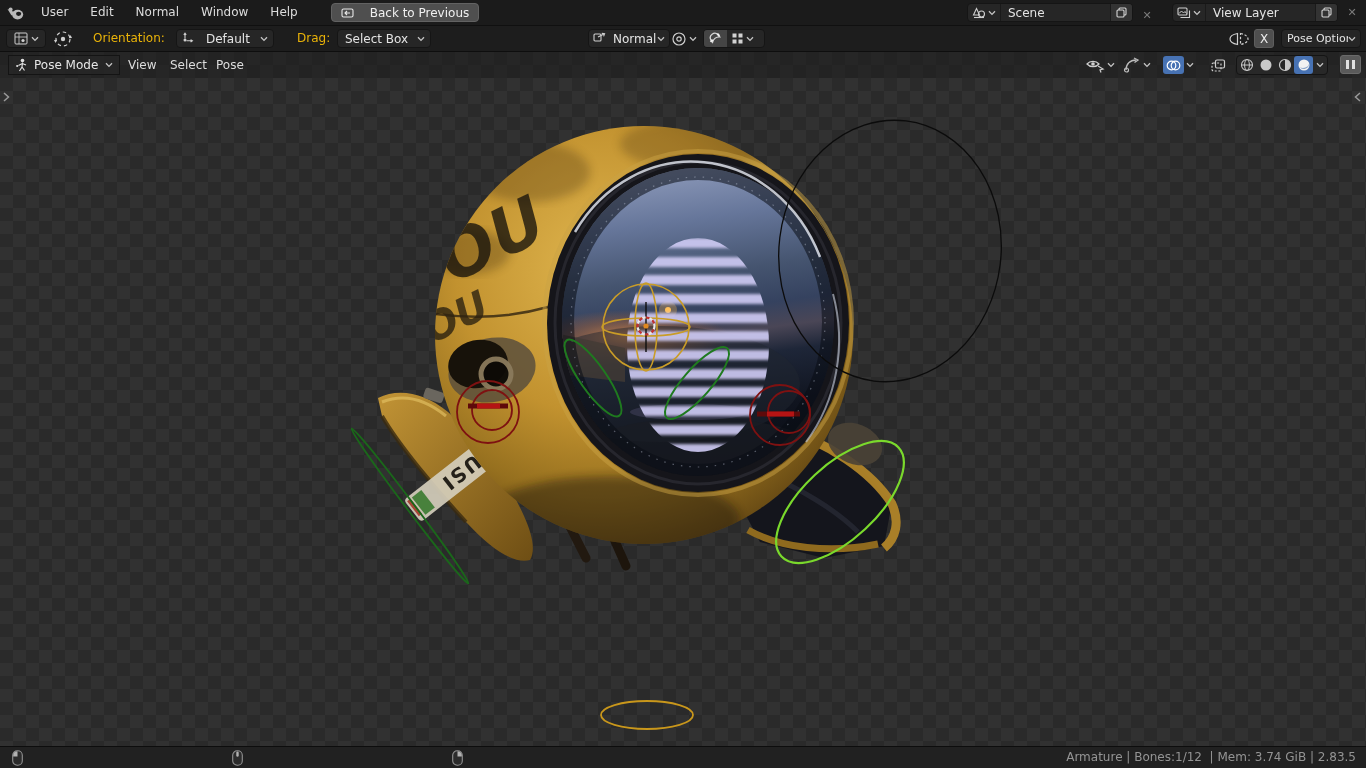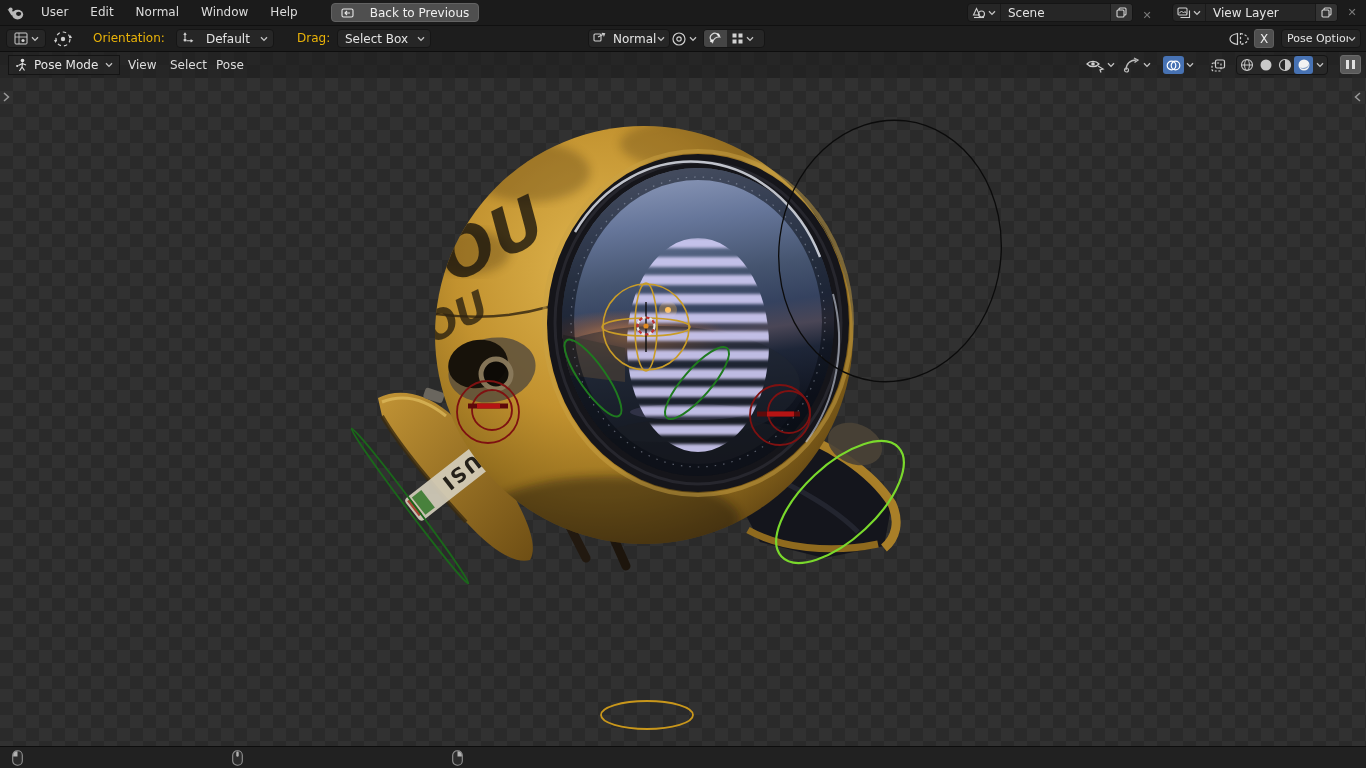--- a/index.html
+++ b/index.html
@@ -505,13 +505,14 @@
       <rect x="0.7" y="0.7" width="9.6" height="14.6" rx="4.5" fill="#2c2c2c" stroke="#929292" stroke-width="1.1"></rect>
       <rect x="4.3" y="1.6" width="2.4" height="5.2" rx="1.2" fill="#b2b2b2"></rect>
     </svg>
   </span>
   <span class="mouse" style="left:452px">
     <svg width="11" height="16" viewBox="0 0 11 16">
       <rect x="0.7" y="0.7" width="9.6" height="14.6" rx="4.5" fill="#2c2c2c" stroke="#929292" stroke-width="1.1"></rect>
       <path d="M9.8 6.5 V5 C9.8 2.8 8 1.2 5.5 1.2 V6.5 Z" fill="#b2b2b2"></path>
     </svg>
   </span>
+  <span class="status-right">Armature | Bones:1/12  | Mem: 3.74 GiB | 2.83.5</span>
 </div>
 
 </body></html>

